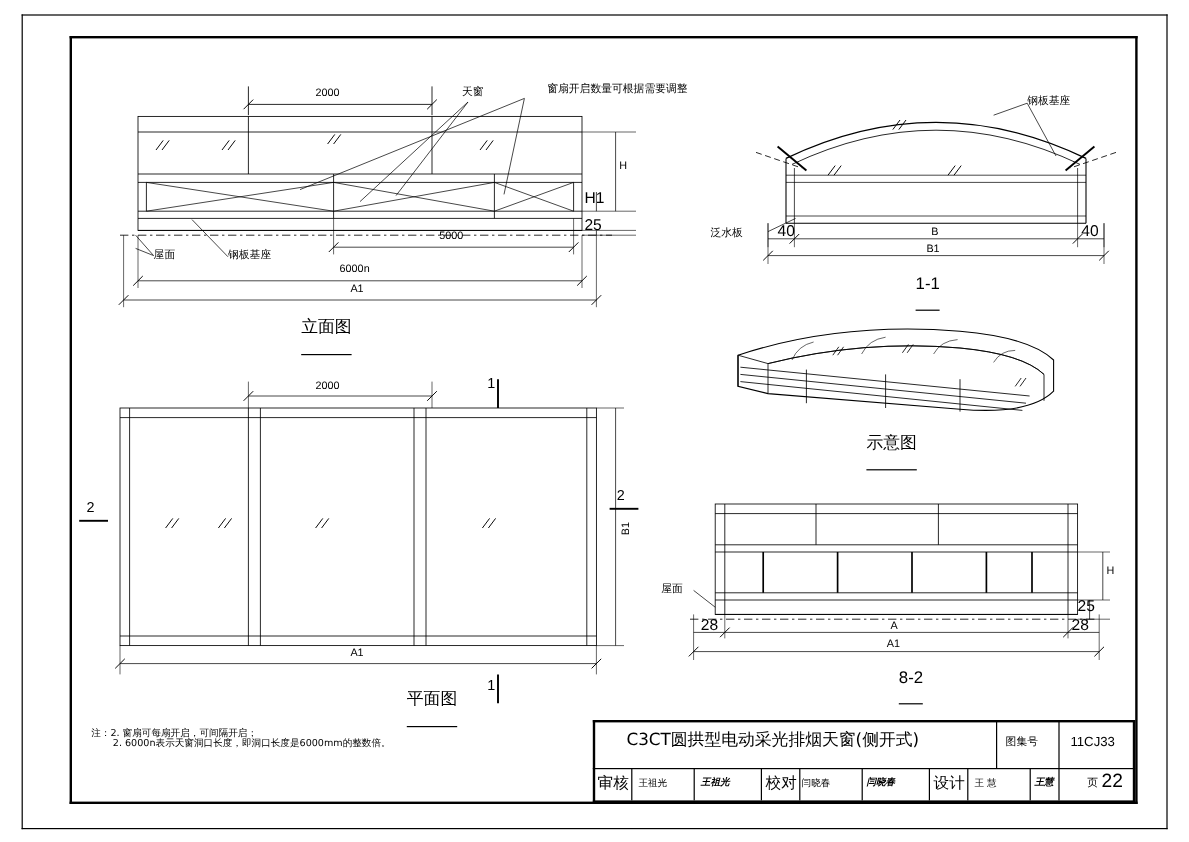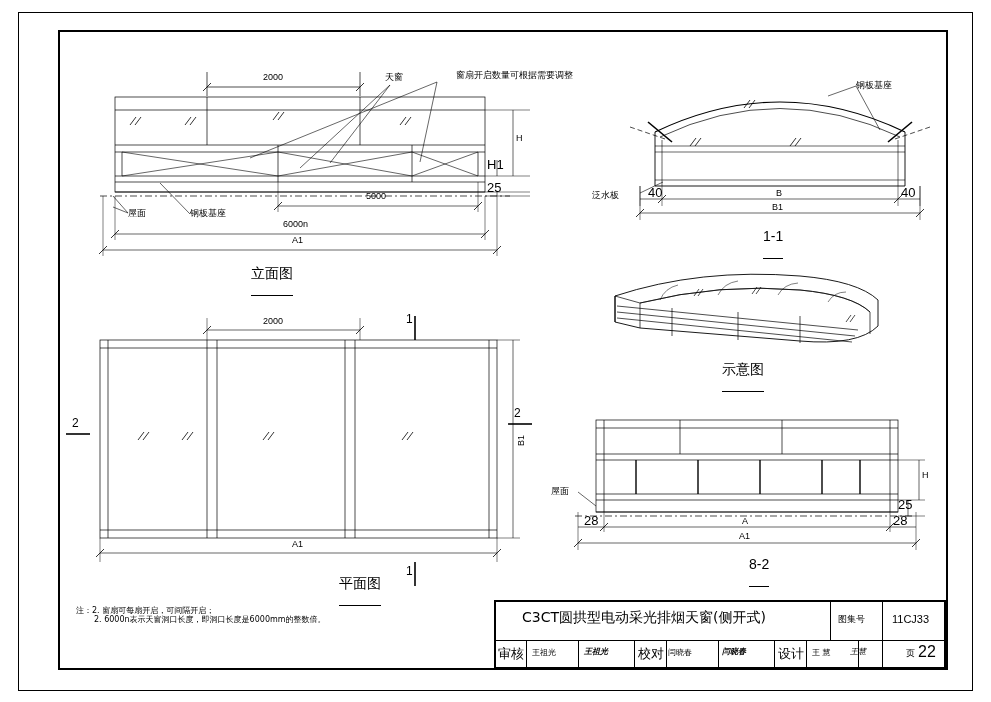--- a/index.html
+++ b/index.html
@@ -345,18 +345,18 @@
     <div class="txt" style="left:398px;top:14px;font-size:11px;">11CJ33</div>
 
     <div class="txt cn xs" style="left:4px;top:49px;">审核</div>
     <div class="txt cn sm" style="left:38px;top:48px;">王祖光</div>
     <div class="txt cn sm" style="left:90px;top:47px;font-style:italic;font-weight:bold;">王祖光</div>
     <div class="txt cn xs" style="left:144px;top:49px;">校对</div>
     <div class="txt cn sm" style="left:174px;top:48px;">闫晓春</div>
     <div class="txt cn sm" style="left:228px;top:47px;font-style:italic;font-weight:bold;">闫晓春</div>
     <div class="txt cn xs" style="left:284px;top:49px;">设计</div>
     <div class="txt cn sm" style="left:318px;top:48px;">王 慧</div>
-    <div class="txt cn sm" style="left:356px;top:47px;font-style:italic;font-weight:normal;">王慧</div>
+    <div class="txt cn sm" style="left:368px;top:47px;font-style:italic;font-weight:bold;">王慧</div>
     <div class="txt cn" style="left:412px;top:48px;">页</div>
     <div class="txt" style="left:424px;top:47px;font-size:16px;">22</div>
   </div>
 
 </div>
 
 </body></html>

